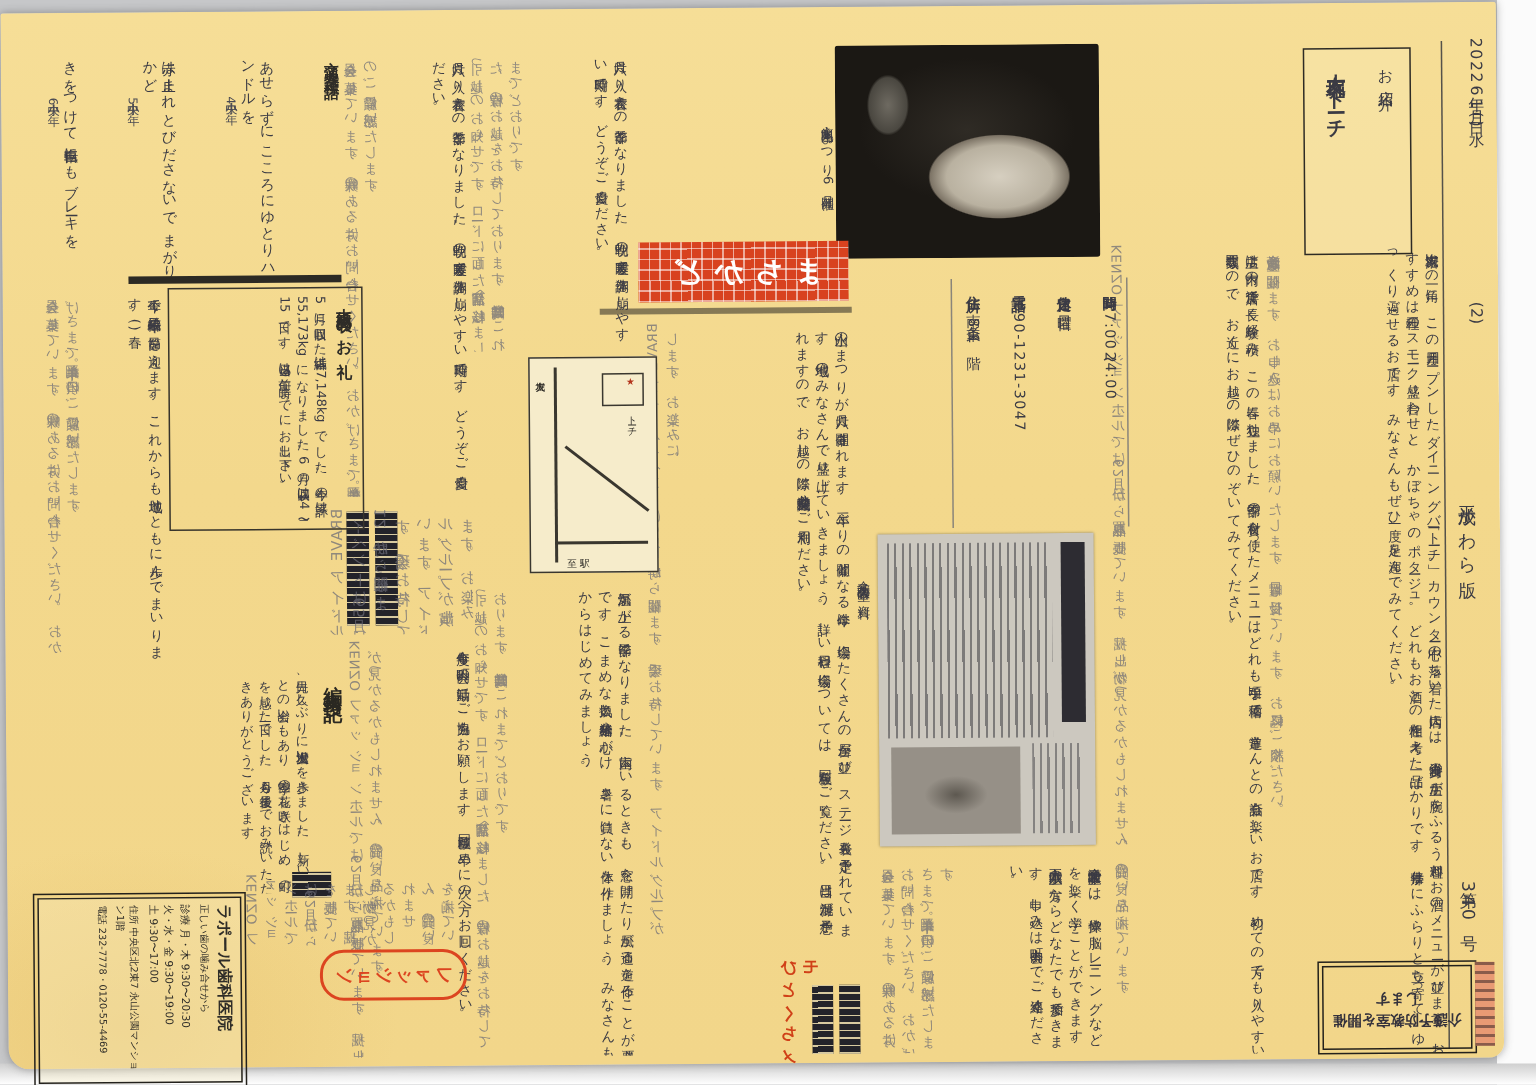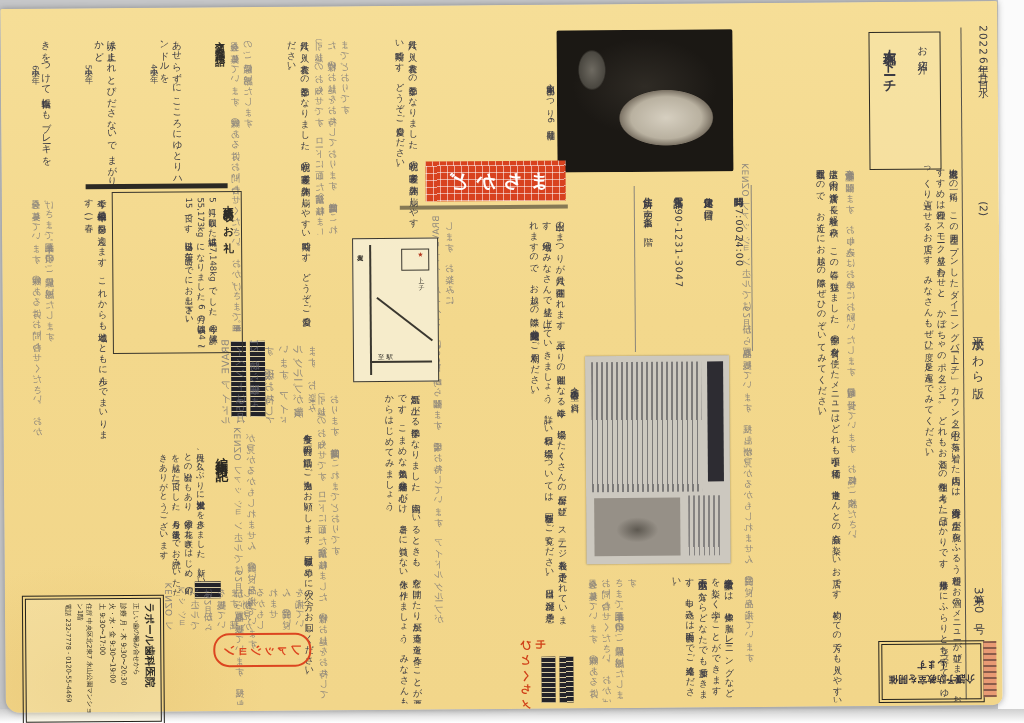--- a/index.html
+++ b/index.html
@@ -190,21 +190,21 @@
       <div class="front">六月に入り衣替えの季節となりました。朝晩の寒暖差で体調を崩しやすい時期です。どうぞご自愛ください。</div>
       <div class="ghostfill">引っ越しのお知らせです。ロードに面した新店舗へ移転しました。皆様のお越しをお待ちしております。営業時間はこれまでどおりです。</div>
     </div>
     <div class="abs" id="map">
       <div class="road-v"></div>
       <div class="road-d"></div>
       <div class="road-h"></div>
       <div class="lot"></div>
       <div class="lbl" style="left:2px;top:10px;">大友堀</div>
       <div class="lbl" style="right:12px;top:34px;">トーチ</div>
-      <div class="lbl" style="left:24px;bottom:19px;writing-mode:horizontal-tb;">至 駅</div>
+      <div class="lbl" style="left:24px;bottom:0;writing-mode:horizontal-tb;">至 駅</div>
       <div class="lbl" style="right:14px;top:12px;color:#b3341c;writing-mode:horizontal-tb;">★</div>
     </div>
     <div class="dual" style="left:312px;top:382px;width:106px;height:316px;">
       <div class="front">気温が上がる季節になりました。室内にいるときも、窓を開けたり風が通る道を作ることが必要です。こまめな換気と水分補給を心がけ、暑さに負けない体を作りましょう。みなさんも今日からはじめてみましょう。</div>
       <div class="ghostfill">引っ越しのお知らせです。ロードに面した新店舗へ移転しました。皆様のお越しをお待ちしております。営業時間はこれまでどおりです。</div>
     </div>
 
     <div class="dual" style="left:228px;top:28px;width:82px;height:296px;">
       <div class="front">六月に入り衣替えの季節となりました。朝晩の寒暖差で体調を崩しやすい時期です。どうぞご自愛ください。</div>
       <div class="ghostfill">会員を募集しています。興味のある方はお問い合わせください。おかげさまで創業三十年。日頃のご愛顧に感謝いたします。</div>

